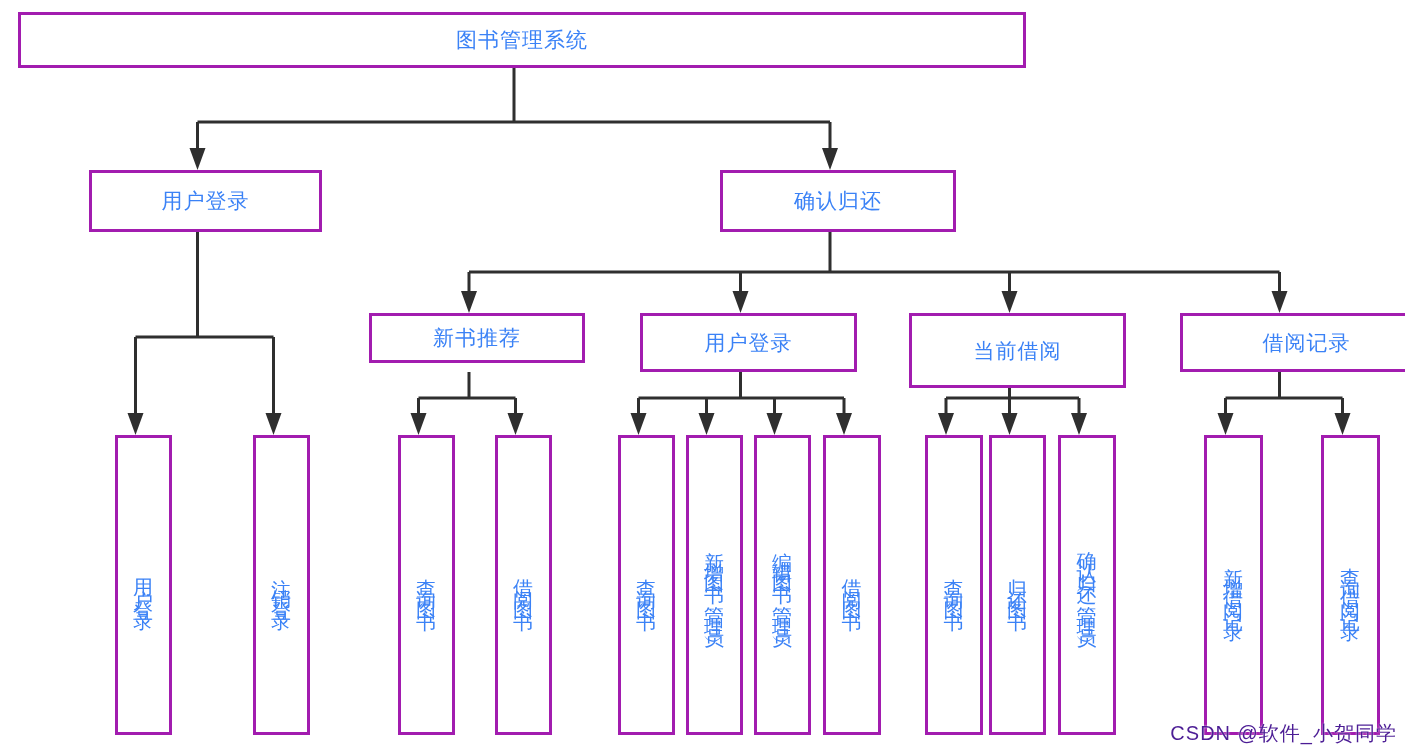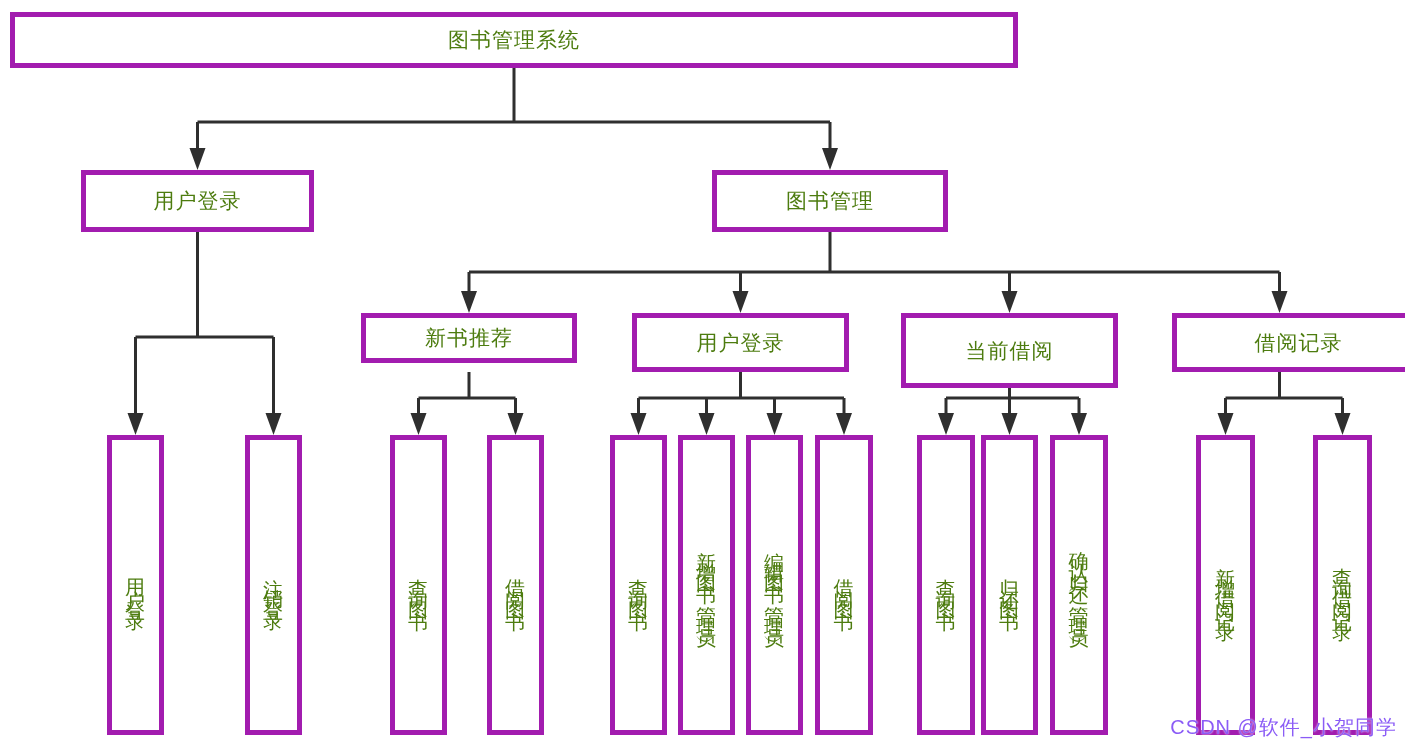--- a/index.html
+++ b/index.html
@@ -15,46 +15,47 @@
     background: #ffffff;
     overflow: hidden;
   }
   #connectors {
     position: absolute;
     left: 0; top: 0;
     width: 1405px; height: 747px;
   }
   .box {
     position: absolute;
-    border: 5px solid #a21caf;
+    border: 3px solid #a21caf;
     background: #ffffff;
     display: flex;
     align-items: center;
     justify-content: center;
-    color: #4d7c0f;
+    color: #3b82f6;
+    margin-left: 8px;
   }
   .h {
     font-size: 21px;
     letter-spacing: 1px;
     white-space: nowrap;
   }
   .v {
     writing-mode: vertical-rl;
     text-orientation: mixed;
     font-size: 20px;
     letter-spacing: 11px;
     line-height: 1;
   }
   .watermark {
     position: absolute;
     right: 8px;
-    bottom: 6px;
+    bottom: 0;
     font-size: 20px;
     letter-spacing: 1px;
-    color: #8b5cf6;
+    color: #4c1d95;
     text-shadow: 0 0 2px #ffffff;
     z-index: 5;
     white-space: nowrap;
   }
 </style>
 </head>
 <body>
 
 <div id="stage">
 
@@ -83,21 +84,21 @@
              M938 413 L954 413 L946 435 Z
              M1001.5 413 L1017.5 413 L1009.5 435 Z
              M1071 413 L1087 413 L1079 435 Z
              M1217.5 413 L1233.5 413 L1225.5 435 Z
              M1334.5 413 L1350.5 413 L1342.5 435 Z"></path>
   </svg>
 
   <div class="box h" style="left:10px; top:12px; width:1008px; height:56px;">图书管理系统</div>
 
   <div class="box h" style="left:81px; top:170px; width:233px; height:62px;">用户登录</div>
-  <div class="box h" style="left:712px; top:170px; width:236px; height:62px;">图书管理</div>
+  <div class="box h" style="left:712px; top:170px; width:236px; height:62px;">确认归还</div>
 
   <div class="box h" style="left:361px; top:313px; width:216px; height:50px;">新书推荐</div>
   <div class="box h" style="left:632px; top:313px; width:217px; height:59px;">用户登录</div>
   <div class="box h" style="left:901px; top:313px; width:217px; height:75px;">当前借阅</div>
   <div class="box h" style="left:1172px; top:313px; width:253px; height:59px;text-align:center;">借阅记录</div>
 
   <div class="box v" style="left:107px; top:435px; width:57px; height:300px;">用户登录</div>
   <div class="box v" style="left:245px; top:435px; width:57px; height:300px;">注销登录</div>
 
   <div class="box v" style="left:390px; top:435px; width:57px; height:300px;">查询图书</div>

